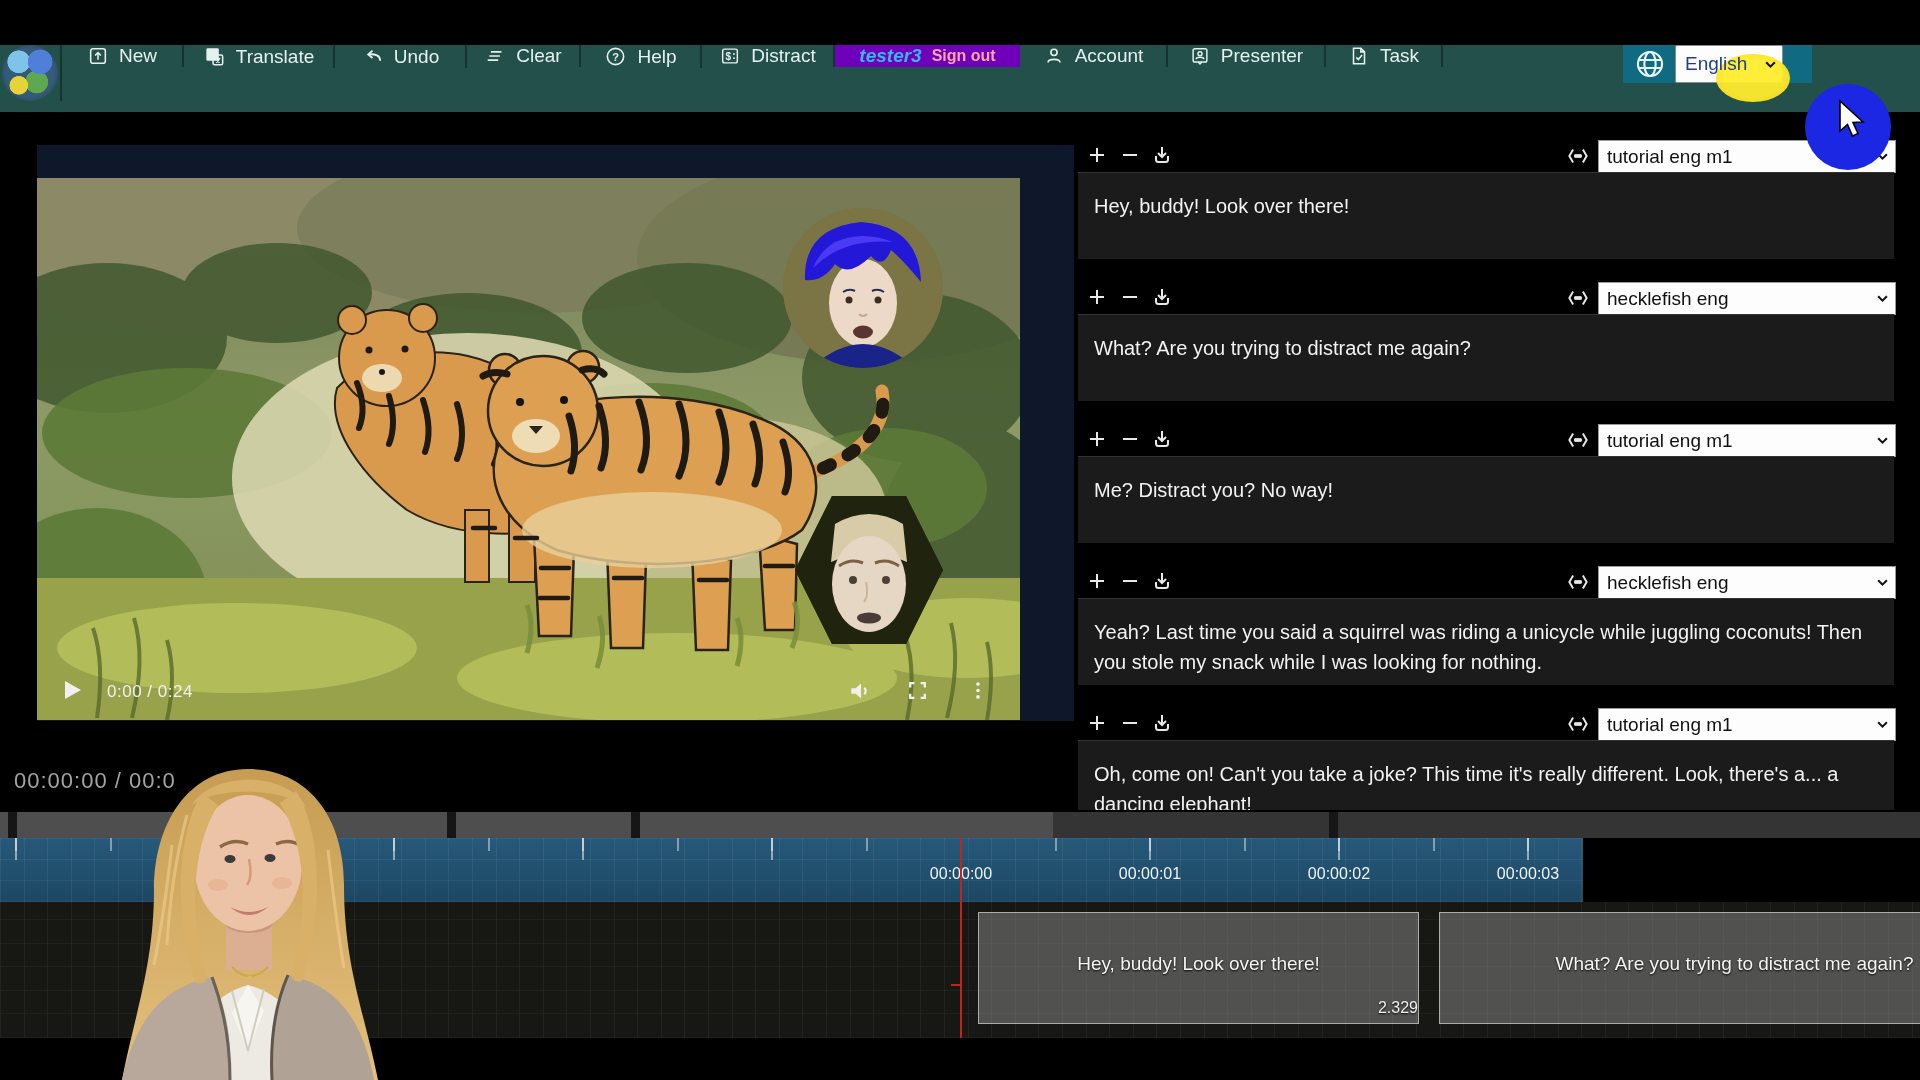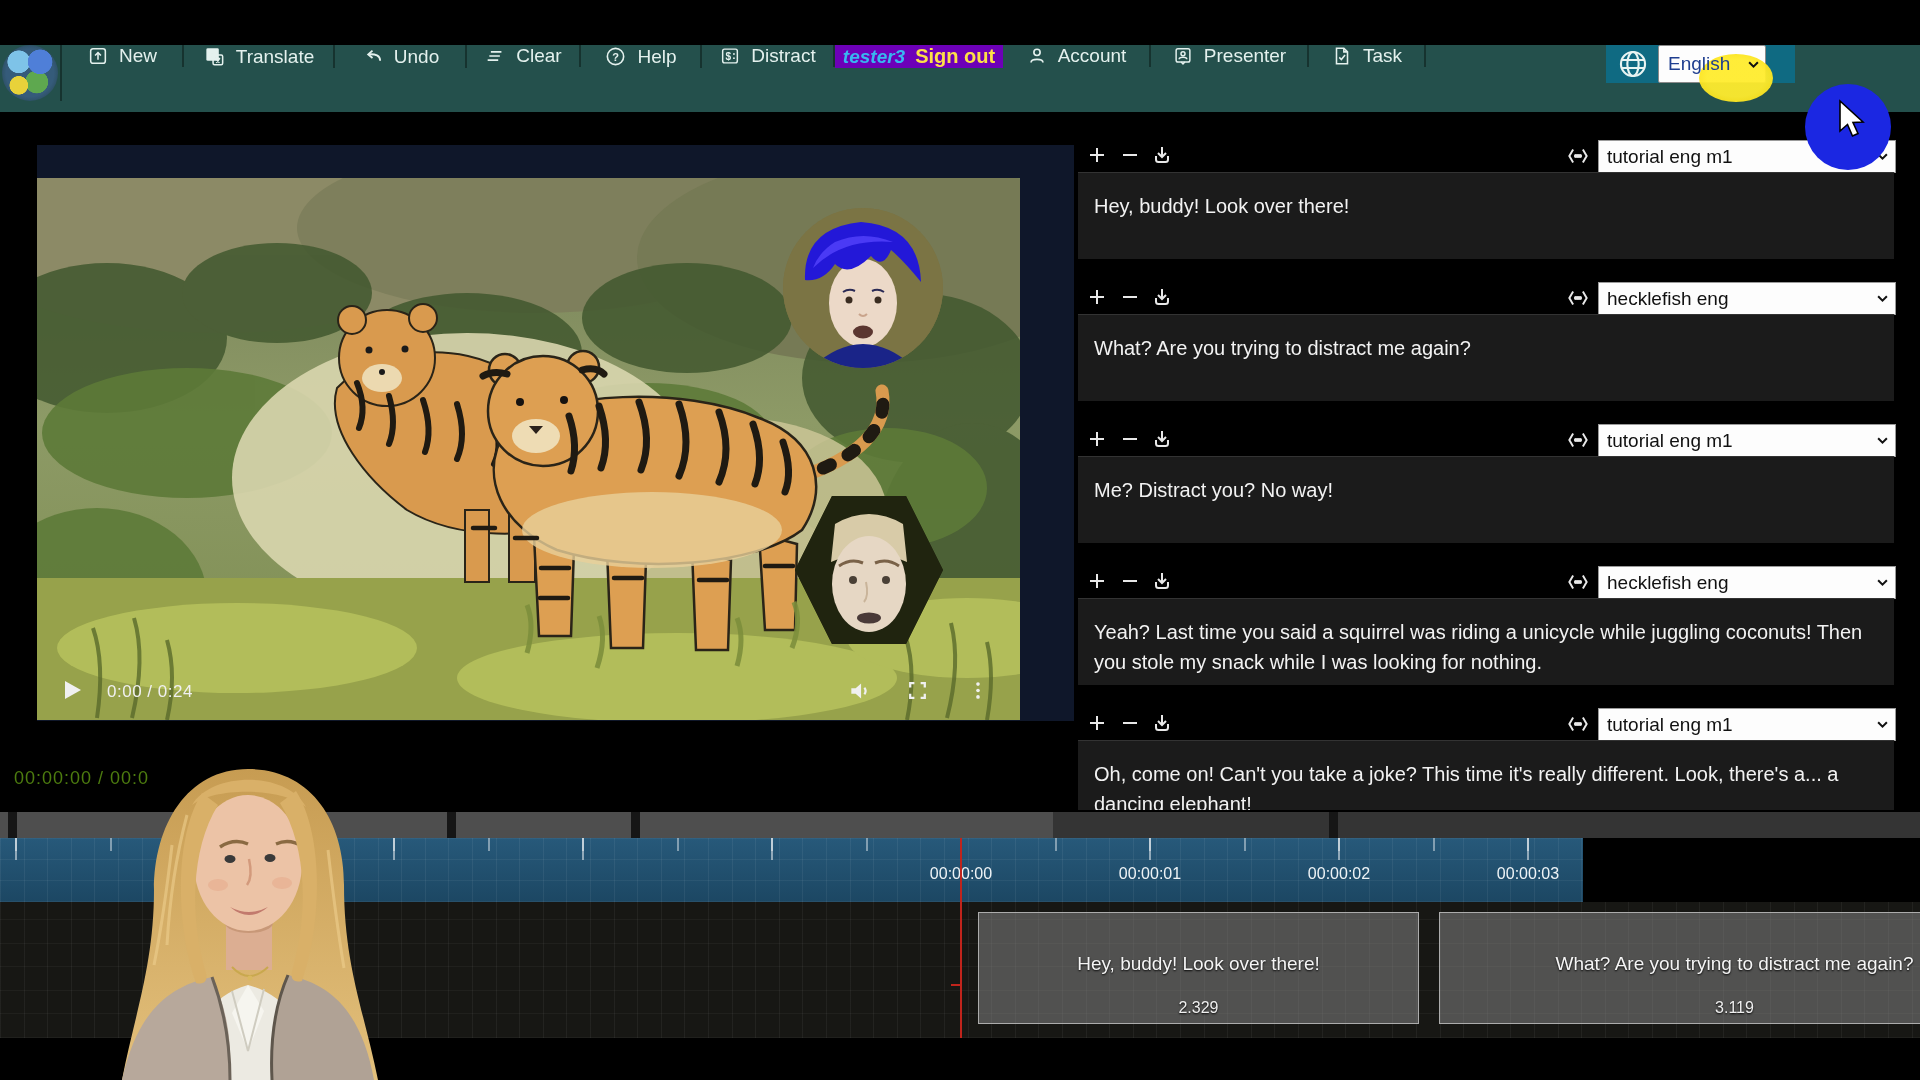--- a/index.html
+++ b/index.html
@@ -15,21 +15,21 @@
   #logo-cell{width:60px;border-right:2px solid #16332f;display:flex;align-items:center;justify-content:center}
   #logo{width:56px;height:56px;border-radius:50%;
         background:
           radial-gradient(circle at 30% 72%, #e8d23a 0 16%, rgba(0,0,0,0) 17%),
           radial-gradient(circle at 68% 30%, #4f7fd8 0 22%, rgba(0,0,0,0) 23%),
           radial-gradient(circle at 30% 30%, #7ec3e8 0 20%, rgba(0,0,0,0) 21%),
           radial-gradient(circle at 62% 66%, #5ea84f 0 22%, rgba(0,0,0,0) 23%),
           radial-gradient(circle at 50% 50%, #355b7a 0 60%, #1d3a38 100%)}
   #signout-btn{background:#6d00b8;border-right:none}
   #signout-user{color:#38b6f0;font-style:italic;font-weight:bold}
-  #signout-label{color:#fde047;font-weight:bold;font-size:20px}
+  #signout-label{color:#fca5a5;font-weight:bold;font-size:16px}
   #tb-filler{width:180px;border-right:none}
   #lang-section{width:179px;background:#0f6a82;border-right:none;justify-content:flex-start;padding-left:10px;gap:8px}
   #lang-select{position:relative;width:106px;height:36px;background:#fdfdfd;border:1px solid #8a8a8a;
                border-radius:2px;display:flex;align-items:center;cursor:pointer}
   #lang-select .val{position:relative;z-index:2;color:#1f3e8f;font-size:19px;padding-left:9px}
   #lang-select svg{position:relative;z-index:2;margin-left:auto;margin-right:4px}
   #lang-highlight{position:absolute;z-index:1;right:-8px;top:8px;width:74px;height:48px;border-radius:50%;
                   background:radial-gradient(ellipse at center,#ffec2e 0 55%,#f7d908 100%);opacity:.95}
   
   #video-box{left:37px;top:145px;width:1037px;height:576px;background:#0f172a}
@@ -45,21 +45,21 @@
   .sub-row{position:absolute;left:0;width:842px}
   .sub-head{position:absolute;left:0;top:0;width:842px;height:32px}
   .sub-ic{position:absolute;top:3px;cursor:pointer}
   .voice-select{position:absolute;left:520px;top:0;width:296px;height:31px;background:#fdfdfd;border:1px solid #9a9a9a;
                 display:flex;align-items:center;cursor:pointer}
   .voice-select .val{color:#111;font-size:19px;padding-left:8px}
   .voice-select svg{margin-left:auto;margin-right:5px}
   .sub-text{position:absolute;left:0;top:32px;width:784px;height:50px;padding:18px 16px;background:#1b1b1b;
             border-top:1px solid #333;font-size:20px;line-height:30px;color:#f2f2f2;overflow:hidden}
   
-  #time-display{left:14px;top:768px;font-size:18px;color:#4d7c0f;z-index:5;letter-spacing:1px}
+  #time-display{left:14px;top:768px;font-size:22px;color:#a3a3a3;z-index:5;letter-spacing:1px}
   #scroll-strip{left:0;top:812px;width:1920px;height:26px;background:#343434;z-index:4}
   #scroll-thumb{position:absolute;left:0;top:0;width:1053px;height:26px;background:#4e4e4e}
   .strip-marker{position:absolute;top:0;width:9px;height:26px;background:#161616}
   #ruler{left:0;top:838px;width:1583px;height:64px;z-index:4;overflow:hidden;
          background:linear-gradient(#27597a,#1c4763);
          background-image:
            repeating-linear-gradient(90deg, rgba(255,255,255,.06) 0 1px, rgba(0,0,0,0) 1px 23.6px),
            repeating-linear-gradient(0deg, rgba(255,255,255,.05) 0 1px, rgba(0,0,0,0) 1px 21px),
            linear-gradient(#27597a,#1c4763)}
   .tickminor{position:absolute;left:0;top:0;width:1920px;height:13px;
@@ -70,21 +70,21 @@
          background-position:15.5px 0}
   .ruler-label{position:absolute;top:27px;transform:translateX(-50%);font-size:16px;color:#eef3f6;white-space:nowrap}
   #track{left:0;top:902px;width:1920px;height:136px;z-index:3;overflow:hidden;background:#171714;
          background-image:
            repeating-linear-gradient(90deg, rgba(255,255,255,.05) 0 1px, rgba(0,0,0,0) 1px 23.6px),
            repeating-linear-gradient(0deg, rgba(255,255,255,.04) 0 1px, rgba(0,0,0,0) 1px 23.6px)}
   .clip{position:absolute;top:10px;height:110px;background:rgba(140,140,140,.5);border:1px solid rgba(195,195,195,.8);
         overflow:hidden;cursor:pointer}
   .clip .txt{position:absolute;left:0;right:0;top:40px;text-align:center;font-size:19px;color:#f5f5f5;
              text-shadow:0 1px 2px #000;white-space:nowrap}
-  .clip .dur{position:absolute;left:0;right:0;bottom:6px;text-align:center;font-size:16px;color:#efefef;
+  .clip .dur{position:absolute;left:0;right:0;bottom:6px;text-align:right;font-size:16px;color:#efefef;
              text-shadow:0 1px 2px #000}
   #playhead{left:960px;top:838px;width:2px;height:200px;background:#c0241c;z-index:6}
   #playhead-tick{left:951px;top:984px;width:10px;height:2px;background:#c0241c;z-index:6}
   
   #presenter-avatar{left:92px;top:755px;width:312px;height:325px;z-index:30}
   
   #cursor-halo{left:1805px;top:84px;width:86px;height:86px;border-radius:50%;background:#1b27e2;z-index:50}
   #cursor{left:1834px;top:98px;z-index:51}
 </style>
 </head>
@@ -143,21 +143,21 @@
   <div class="tb" style="width:131px">
     <svg width="22" height="22" viewBox="0 0 24 24" fill="none" stroke="#e4f1ee" stroke-width="1.6">
         <rect x="4" y="4.5" width="16" height="15" rx="2"></rect>
         <text x="10.2" y="16" font-size="11" font-family="Liberation Sans" fill="#e4f1ee" stroke="none" text-anchor="middle" font-weight="bold">$</text>
         <circle cx="16.3" cy="9.8" r="1" fill="#e4f1ee" stroke="none"></circle>
         <circle cx="16.3" cy="14.4" r="1" fill="#e4f1ee" stroke="none"></circle>
       </svg>
     <span>Distract</span>
   </div>
 
-  <div class="tb" id="signout-btn" style="width:168px">
+  <div class="tb" id="signout-btn" style="width:185px">
     <span id="signout-user">tester3</span>
     <span id="signout-label">Sign out</span>
   </div>
 
   <div class="tb" style="width:146px">
     <svg width="22" height="22" viewBox="0 0 24 24" fill="none" stroke="#e4f1ee" stroke-width="1.8">
         <circle cx="12" cy="8" r="3.4"></circle>
         <path d="M5.5 19 C5.5 14.6 18.5 14.6 18.5 19"></path>
       </svg>
     <span>Account</span>

